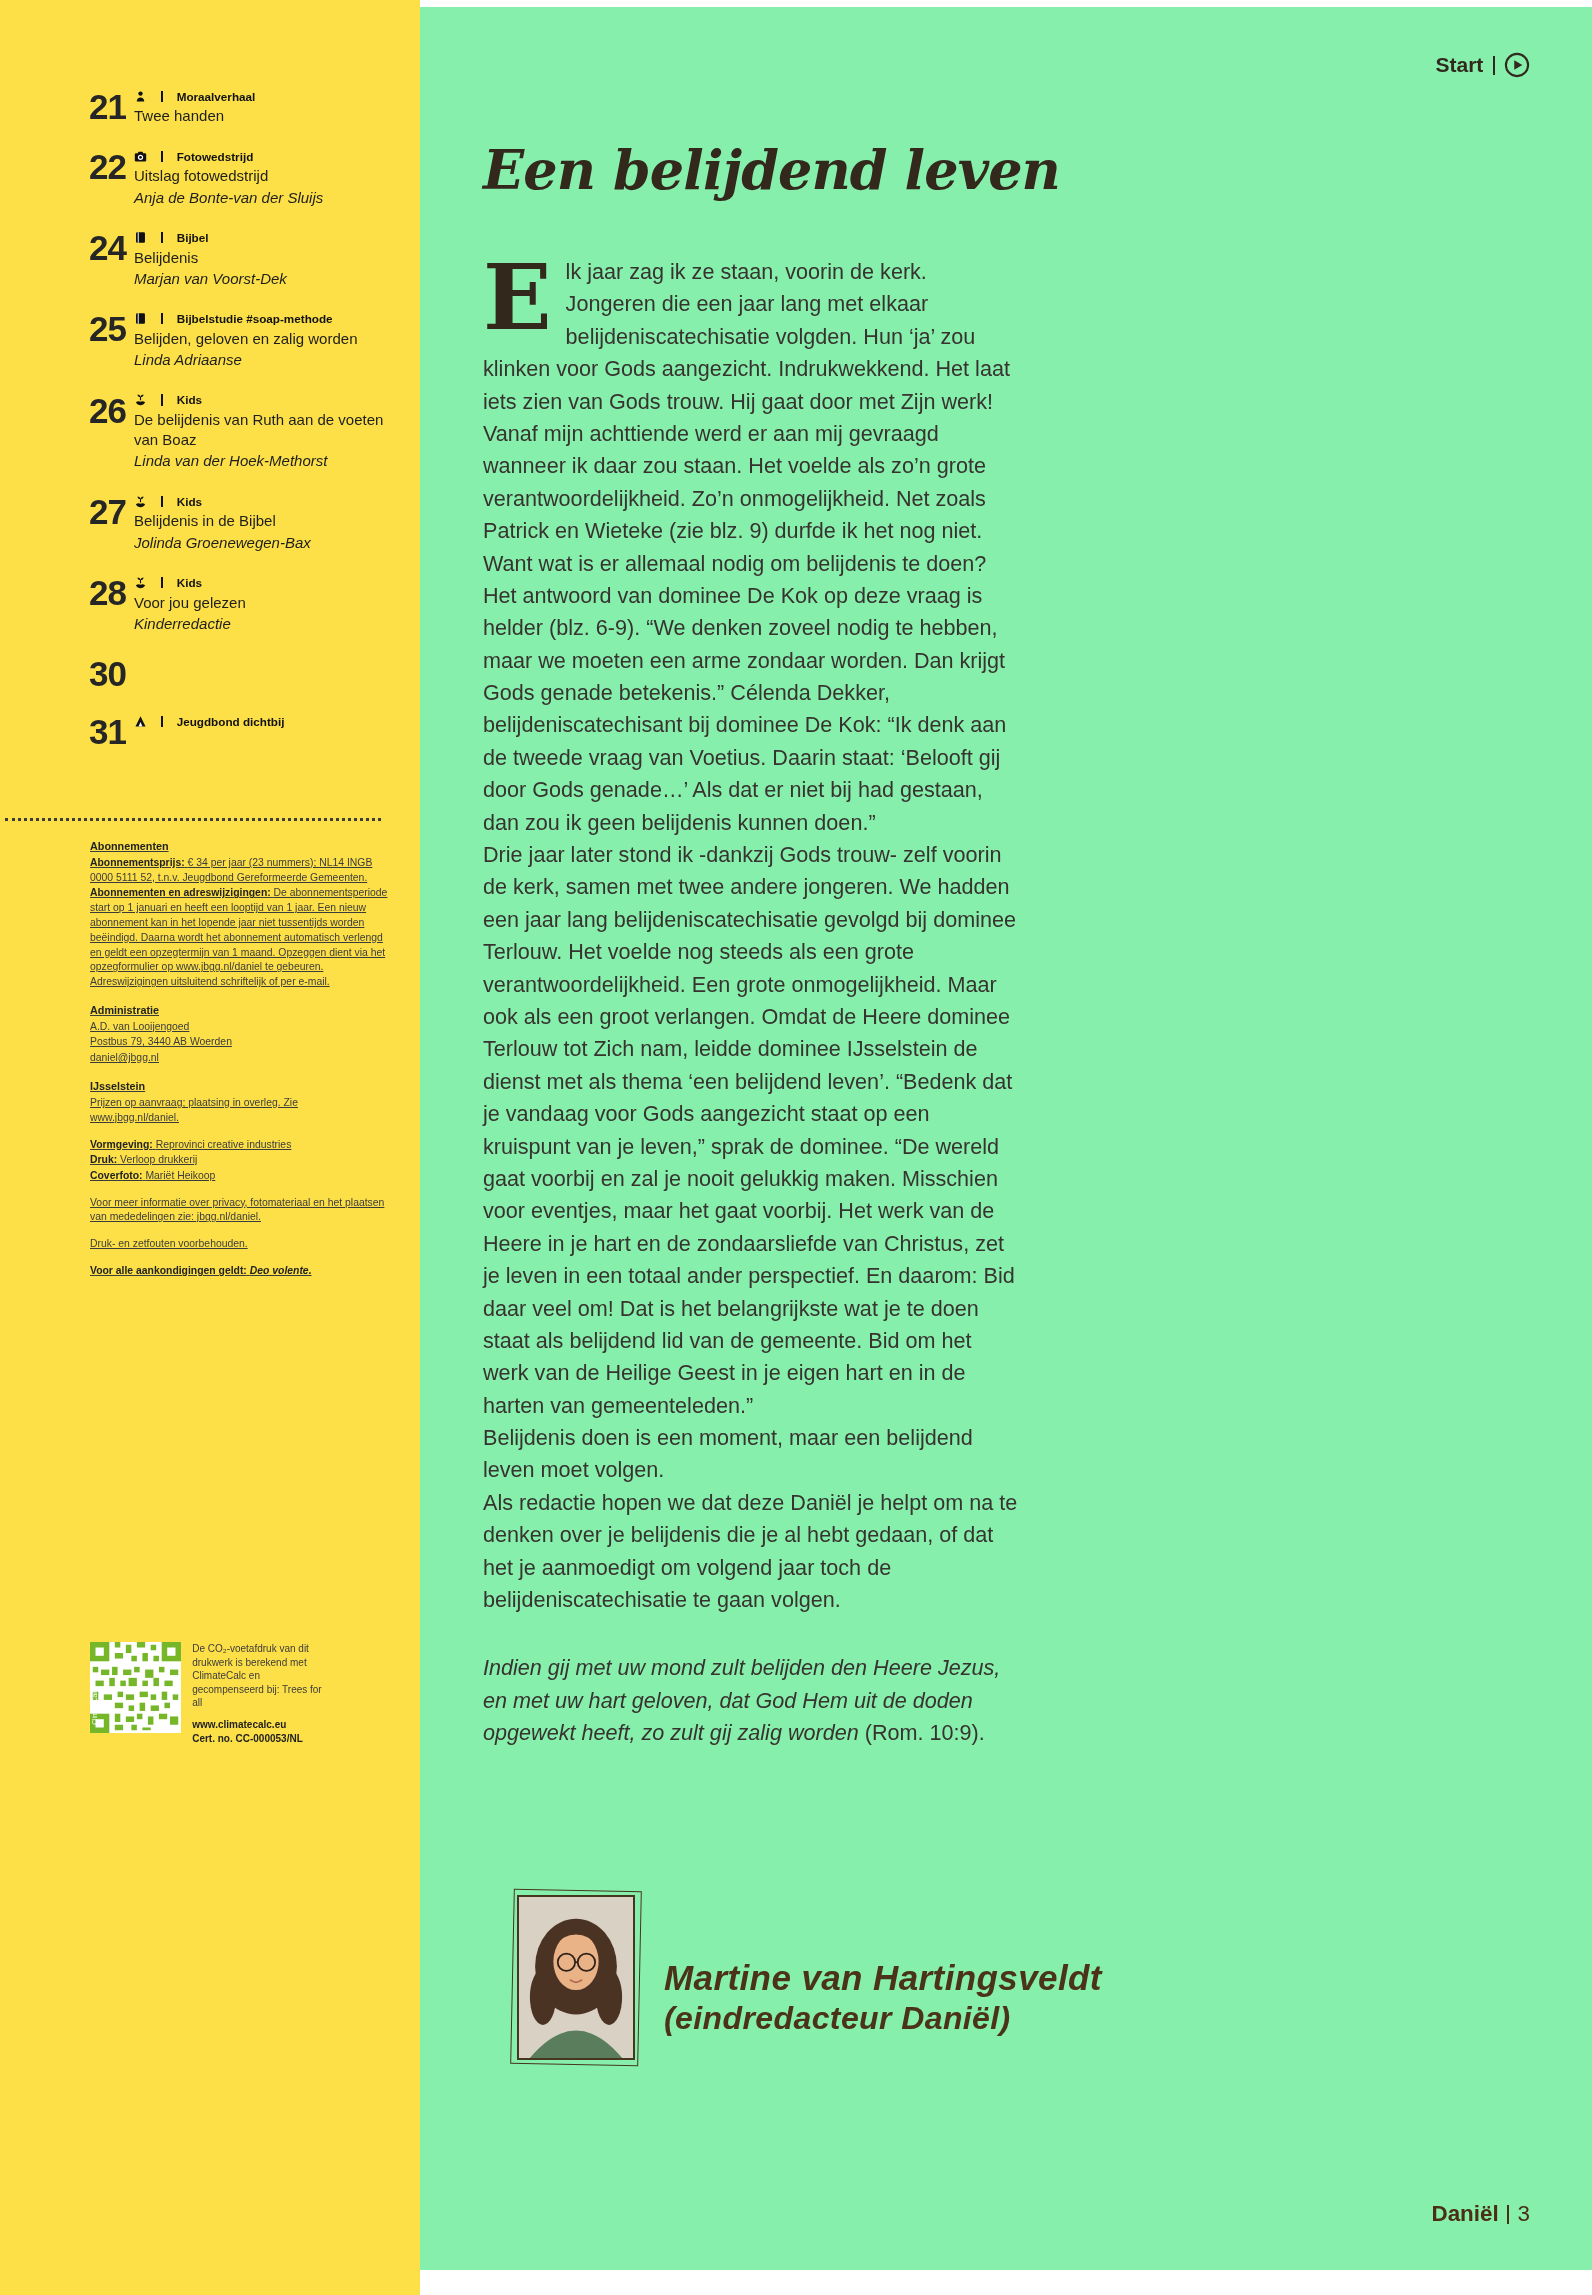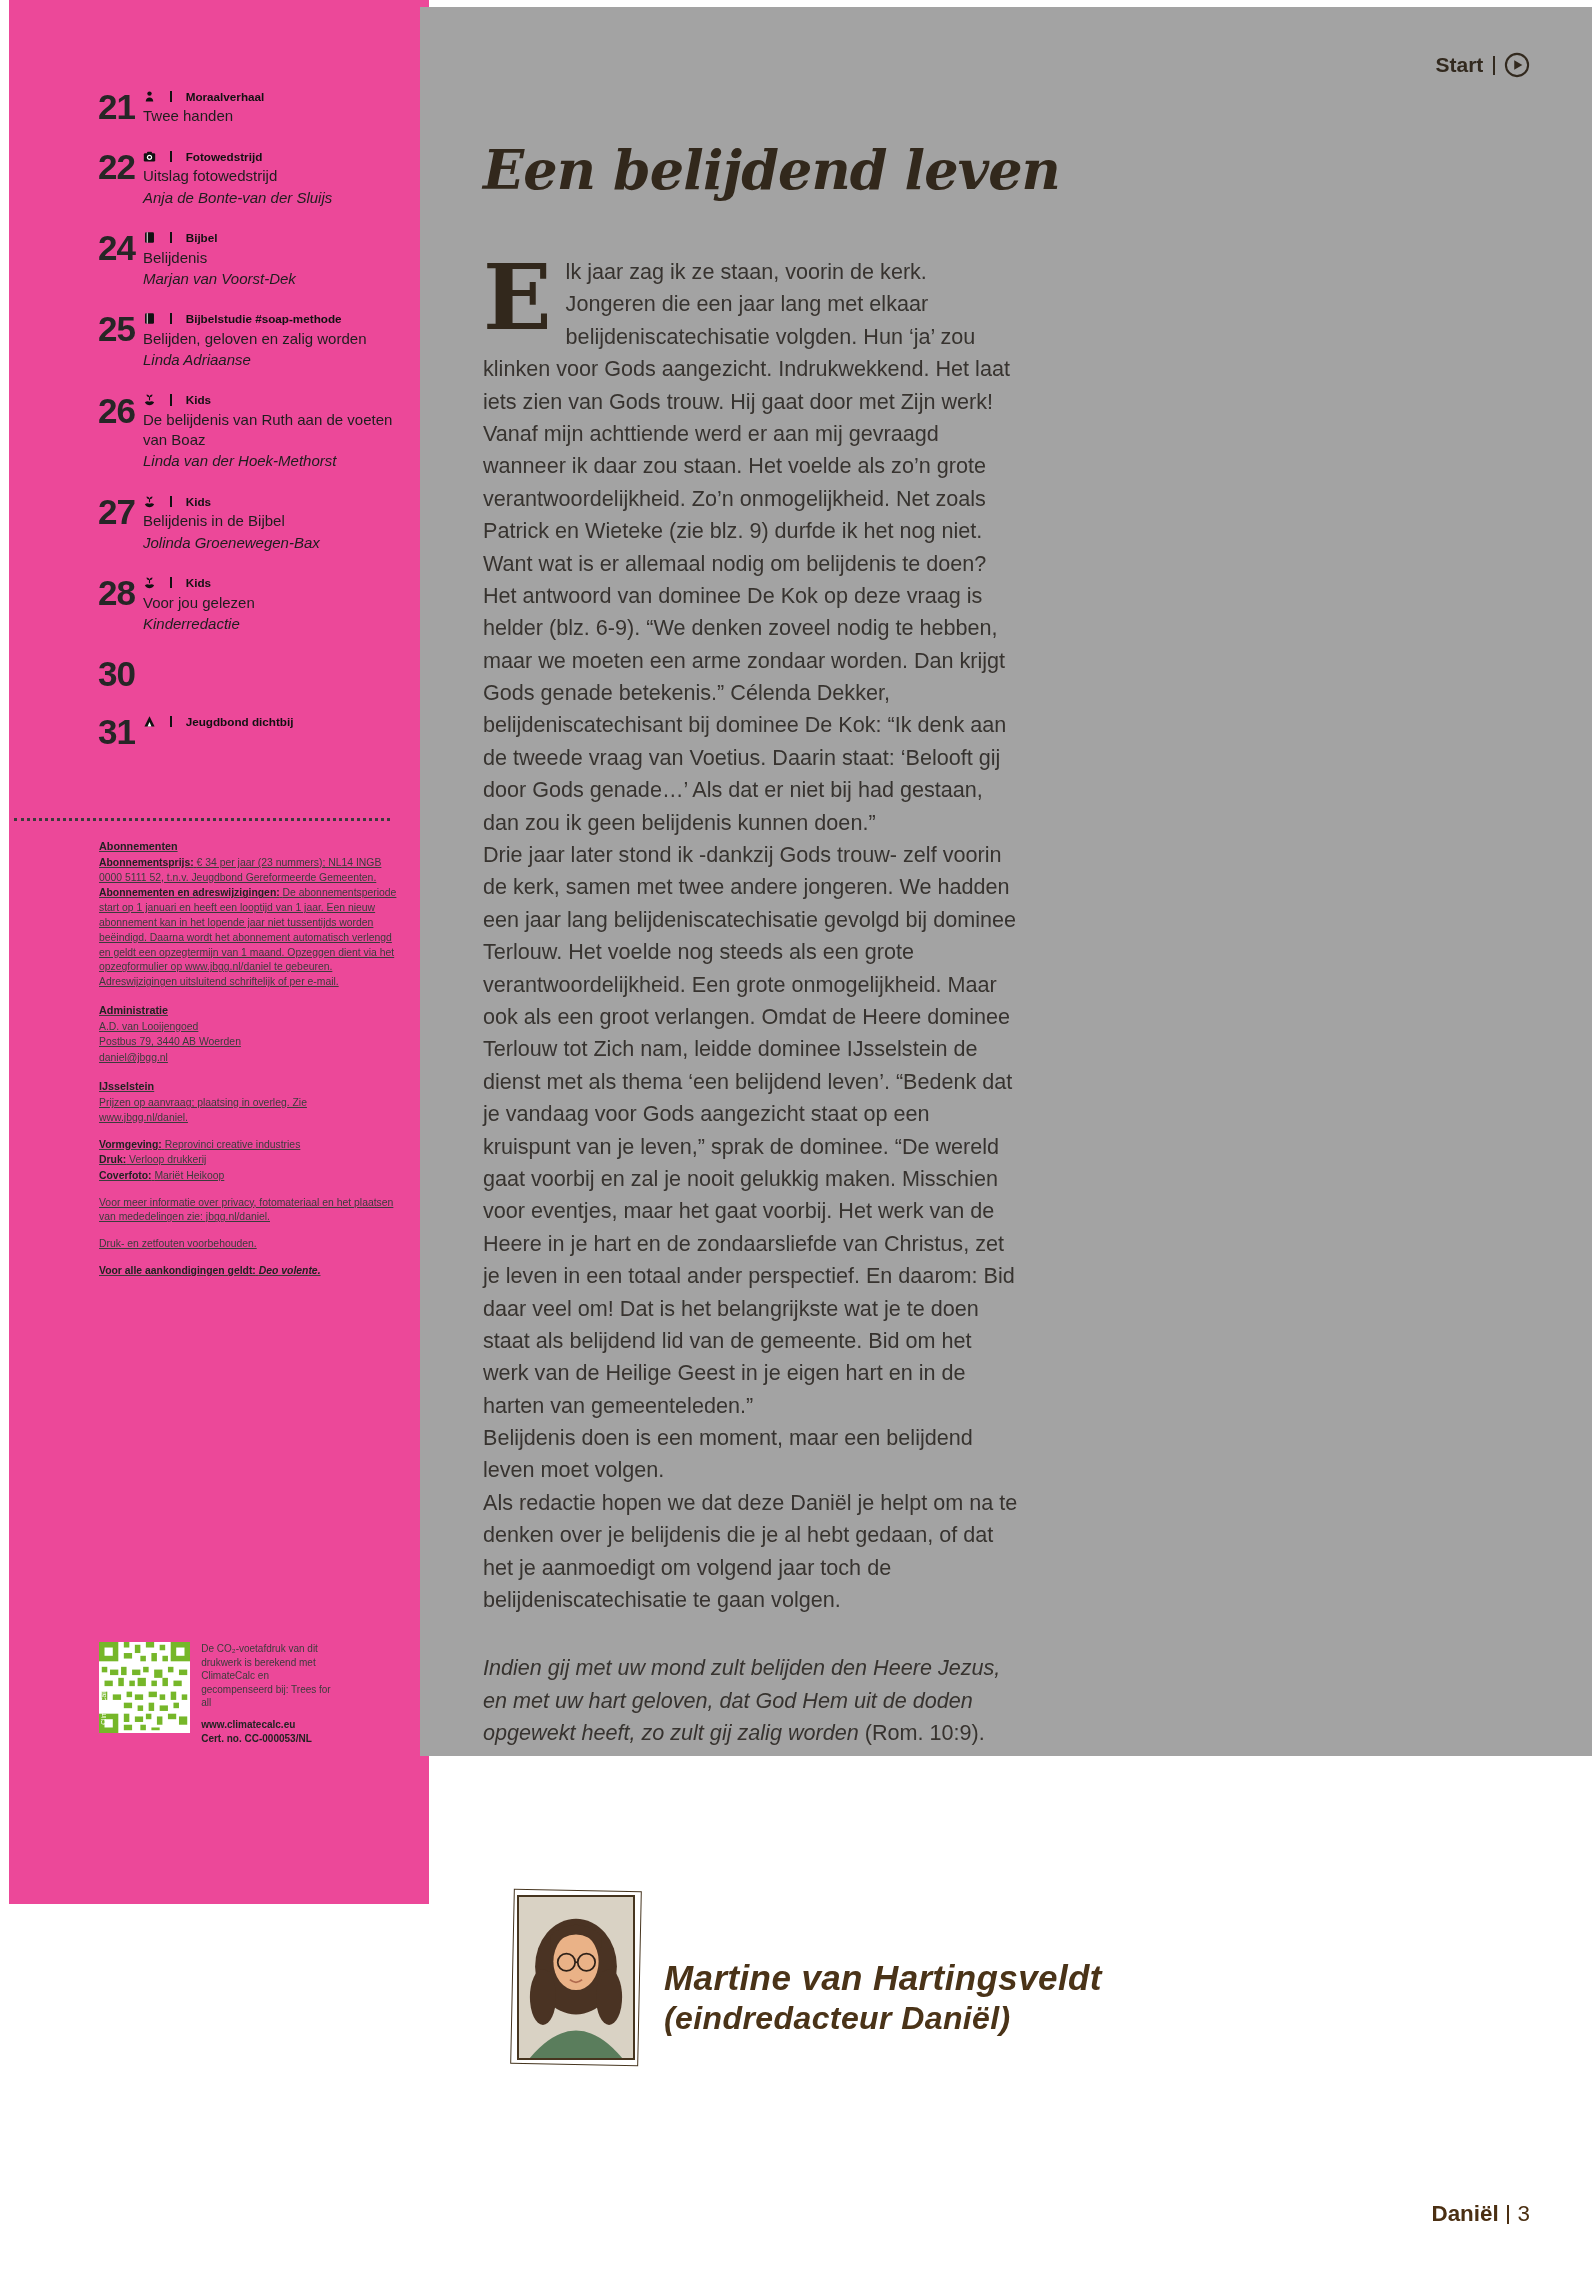--- a/index.html
+++ b/index.html
@@ -4,21 +4,21 @@
 <title>Daniël – pagina 3</title>
 <style>
   html,body{margin:0;padding:0;}
   body{
     width:1592px;height:2295px;position:relative;overflow:hidden;
     background:#ffffff;
     font-family:"Liberation Sans", sans-serif;
     color:#1e1e1e;
   }
   
-  .left-col{position:absolute;left:9px;top:0;width:420px;height:1904px;background:#ec4899;}
+  .left-col{position:absolute;left:0;top:0;width:420px;height:2295px;background:#fde047;}
   .toc{position:absolute;top:89px;left:89px;width:304px;}
   .toc-entry{display:flex;margin-bottom:22.4px;}
   .toc-num{width:45px;flex:0 0 45px;font-size:35px;line-height:1;font-weight:600;color:#262626;letter-spacing:-0.9px;}
   .toc-body{flex:1;padding-top:0.9px;}
   .toc-cat{display:flex;align-items:center;gap:14px;font-size:11.7px;font-weight:700;color:#111;margin-bottom:3.5px;}
   .toc-icon{width:13px;height:13px;display:inline-block;}
   .toc-icon svg{width:13px;height:13px;display:block;}
   .cat-bar{display:inline-block;width:1.7px;height:11.2px;background:#111;}
   .toc-title{font-size:15px;line-height:1.35;color:#1e1e1e;max-width:259px;}
   .toc-author{font-size:15px;line-height:1.35;font-style:italic;color:#1e1e1e;max-width:259px;margin-top:0.9px;}
@@ -30,21 +30,21 @@
   .footer p{margin:0 0 0.9px 0;}
   .footer b{color:#222;}
   .footer .gap{height:11.2px;}
   .deo{font-style:italic;}
   .co2-block{position:absolute;top:1642px;left:90px;width:302px;display:flex;gap:11.2px;align-items:flex-start;}
   .qr{width:91px;height:91px;flex:0 0 91px;}
   .qr svg{width:91px;height:91px;display:block;}
   .co2-text{font-size:10px;line-height:1.35;color:#3c3c3c;width:138px;}
   .co2-links{margin-top:8.6px;font-weight:700;color:#222;}
   
-  .orange{position:absolute;left:420px;top:7px;width:1172px;height:1749px;background:#a3a3a3;}
+  .orange{position:absolute;left:420px;top:7px;width:1172px;height:2263px;background:#86efac;}
   .start{position:absolute;top:45px;right:62px;display:flex;align-items:center;gap:9.5px;cursor:pointer;}
   .start-label{font-size:21px;font-weight:700;color:#32291e;}
   .vbar{display:inline-block;width:1.7px;height:19px;background:#32291e;}
   .play{width:26px;height:26px;display:block;}
   .ed-title{position:absolute;left:63px;top:131px;margin:0;
     font-family:"DejaVu Serif", serif;font-style:italic;font-weight:700;
     font-size:54px;letter-spacing:-0.9px;color:#32281c;}
   .ed-flow{position:absolute;left:63px;top:249px;width:537px;}
   .ed-flow p{margin:0;font-size:21.6px;line-height:1.5;color:#37332f;text-align:left;}
   .dropcap{float:left;font-family:"DejaVu Serif", serif;font-weight:700;

